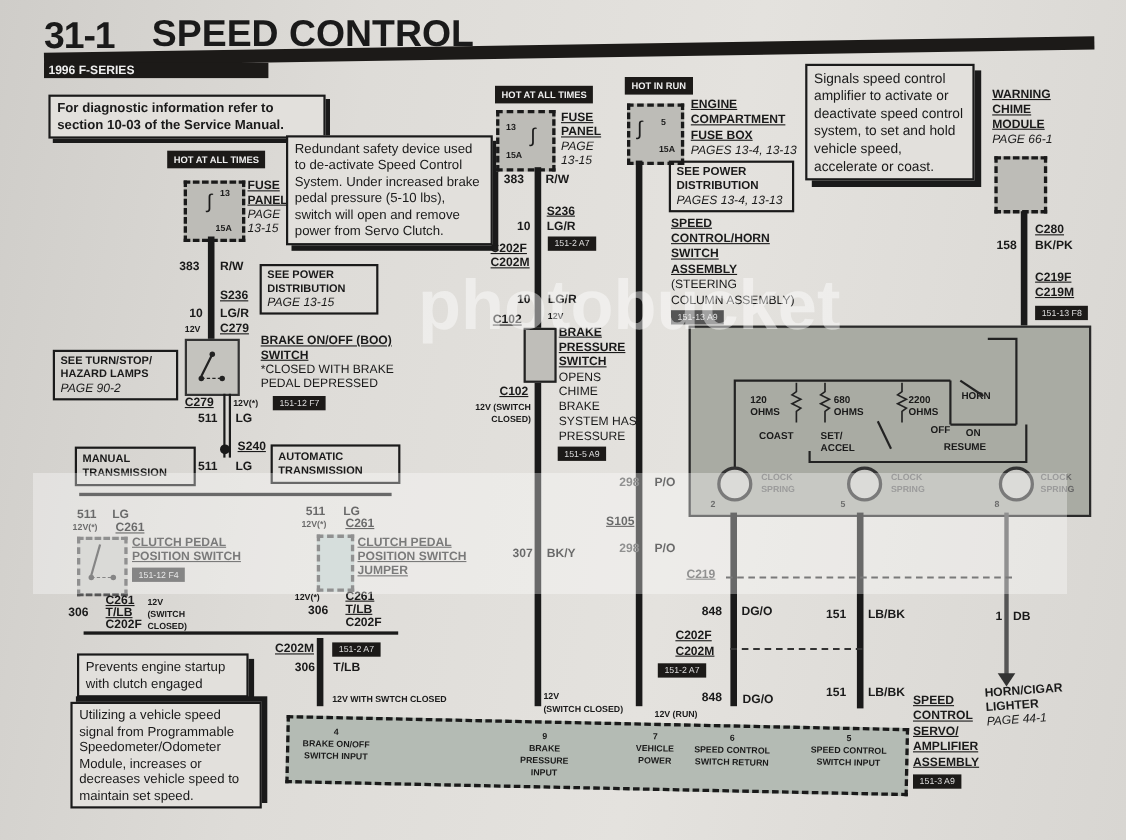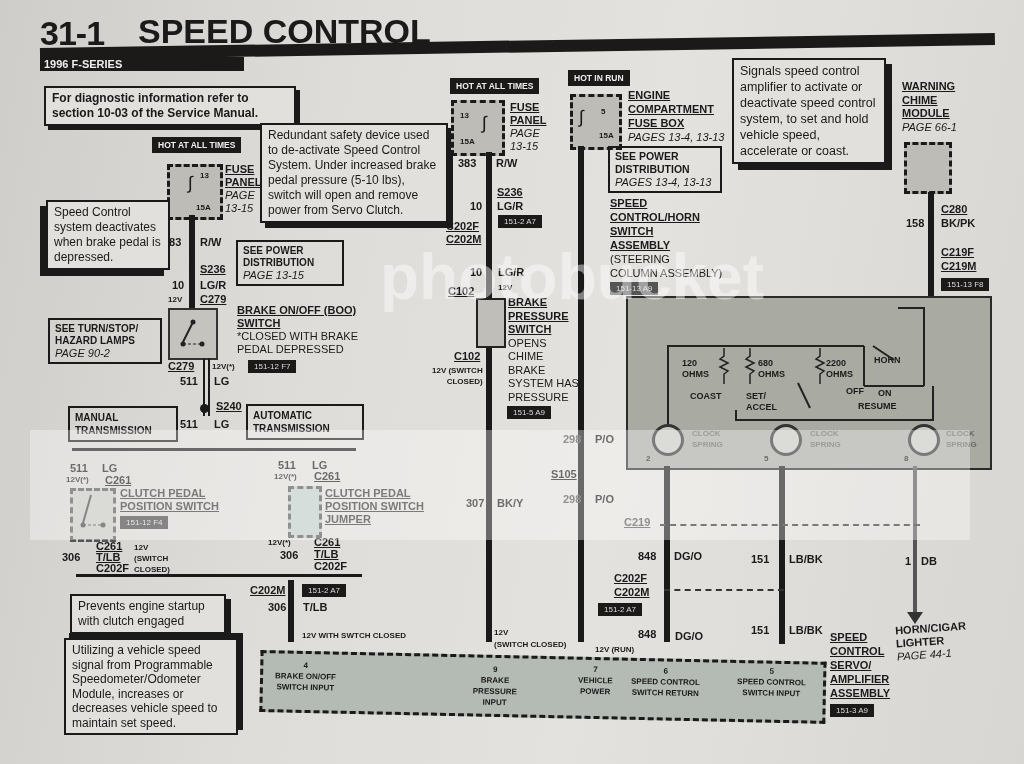--- a/index.html
+++ b/index.html
@@ -54,21 +54,20 @@
   </div>
   <div class="abs wire" style="left:189px;top:215px;width:6px;height:95px;"></div>
   <span class="abs lbl" style="left:163px;top:236px;">383</span>
   <span class="abs lbl" style="left:200px;top:236px;">R/W</span>
   <span class="abs ulbl" style="left:200px;top:263px;">S236</span>
   <span class="abs lbl" style="left:172px;top:279px;">10</span>
   <span class="abs lbl" style="left:200px;top:279px;">LG/R</span>
   <span class="abs sm" style="left:168px;top:295px;">12V</span>
   <span class="abs ulbl" style="left:200px;top:293px;">C279</span>
 
-  <div class="abs box note" style="left:46px;top:200px;width:108px;font-size:12px;box-shadow:-6px 6px 0 #1a1a1a;">Speed Control system deactivates when brake pedal is depressed.</div>
 
   <div class="abs box" style="left:236px;top:240px;width:94px;padding:3px 5px;font-size:10px;font-weight:bold;line-height:12px;background:transparent;">
     <div>SEE POWER</div>
     <div>DISTRIBUTION</div>
     <div class="ital">PAGE 13-15</div>
   </div>
 
   <div class="abs" style="left:168px;top:308px;width:46px;height:48px;border:2px solid #333;background:#c4c3be;">
     <svg width="46" height="48">
         <circle cx="23" cy="12" r="2.5" fill="#222"></circle>

